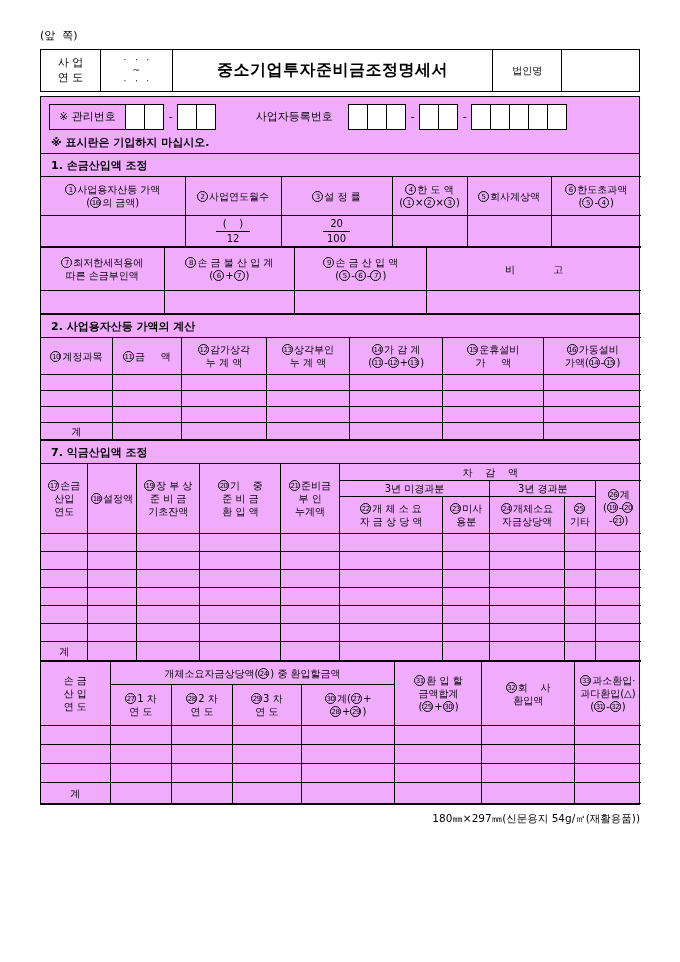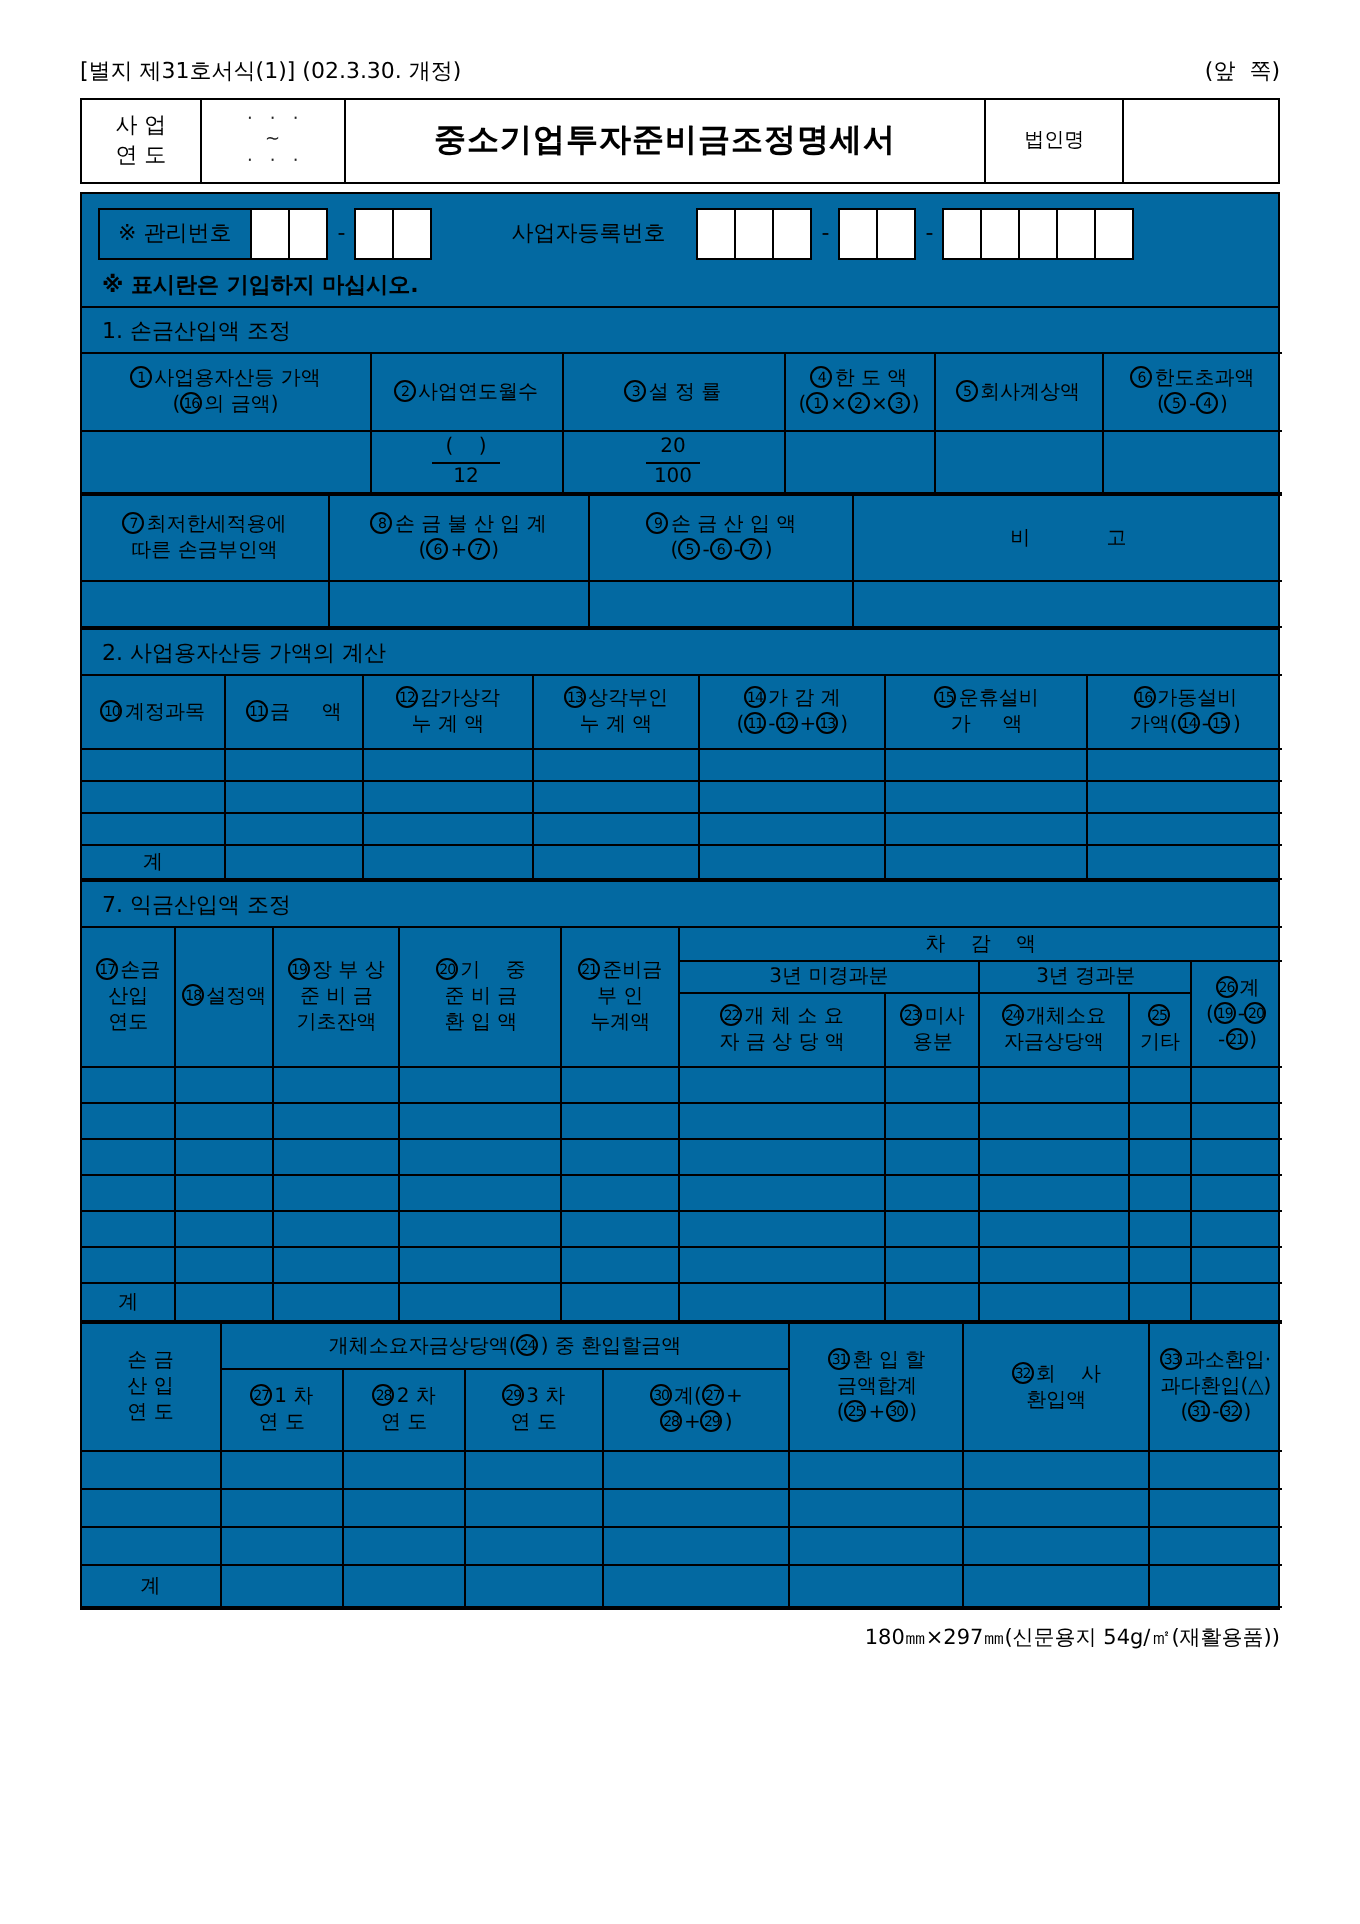--- a/index.html
+++ b/index.html
@@ -14,32 +14,32 @@
 
   table { border-collapse: collapse; table-layout: fixed; width: 600px; }
   td { border: 1px solid #000; text-align: center; vertical-align: middle; font-size: 10px; line-height: 1.3; padding: 1px 0; overflow: hidden; }
   .pre { white-space: pre-line; }
 
   .hdr-table td { height: 42px; }
   .dots { font-size: 9px; color: #222; line-height: 1.15; }
   .year-label { font-size: 11px; }
   .title-cell { font-weight: bold; font-size: 16px; letter-spacing: 0.5px; }
 
-  .outer { width: 600px; border: 1px solid #000; margin-top: 4px; background: #0369a1; }
+  .outer { width: 600px; border: 1px solid #000; margin-top: 4px; background: #f0abfc; }
 
   .mgmt-row { display: flex; align-items: center; padding: 6px 8px 5px 8px; font-size: 11px; height: 38px; }
   .boxed-label { border: 1px solid #000; padding: 4px 9px 5px 9px; font-size: 11px; }
   .cells { display: inline-flex; }
   .cell { width: 20px; height: 26px; border: 1px solid #000; background: #fff; margin-left: -1px; }
   .dash { padding: 0 5px; }
   .gap1 { width: 40px; } .gap2 { width: 16px; }
 
   .note { font-size: 11px; text-align: left; padding: 0 0 4px 10px; height: 18px; font-weight: bold; }
 
-  .sec-title { border-top: 1px solid #000; font-size: 11px; text-align: left; padding: 4px 0 3px 10px; }
+  .sec-title { border-top: 1px solid #000; font-size: 11px; text-align: left; padding: 4px 0 3px 10px; font-weight: bold; }
 
   .inner-table { width: 600px; margin: 0; border-style: none; }
   .inner-table td:first-child { border-left: none; }
   .inner-table td:last-child { border-right: none; }
 
   tr.h50 > td { height: 39px; }
   tr.h30 > td { height: 31px; }
   tr.h42 > td { height: 43px; }
   tr.h22 > td { height: 23px; }
   tr.h36 > td { height: 37px; }
@@ -64,21 +64,20 @@
   .frac .den { padding-top: 1px; }
 
   .footer { width: 600px; text-align: right; font-size: 10.5px; margin-top: 7px; }
 </style>
 </head>
 <body>
 
 <div class="page">
 
   <div class="topline">
-    <span>[별지 제31호서식(1)] (02.3.30. 개정)</span>
     <span>(앞&nbsp;&nbsp;쪽)</span>
   </div>
 
   <table class="hdr-table">
     <colgroup>
         <col style="width:10%">
         <col style="width:12%">
         <col style="width:53.5%">
         <col style="width:11.5%">
         <col style="width:13%">

